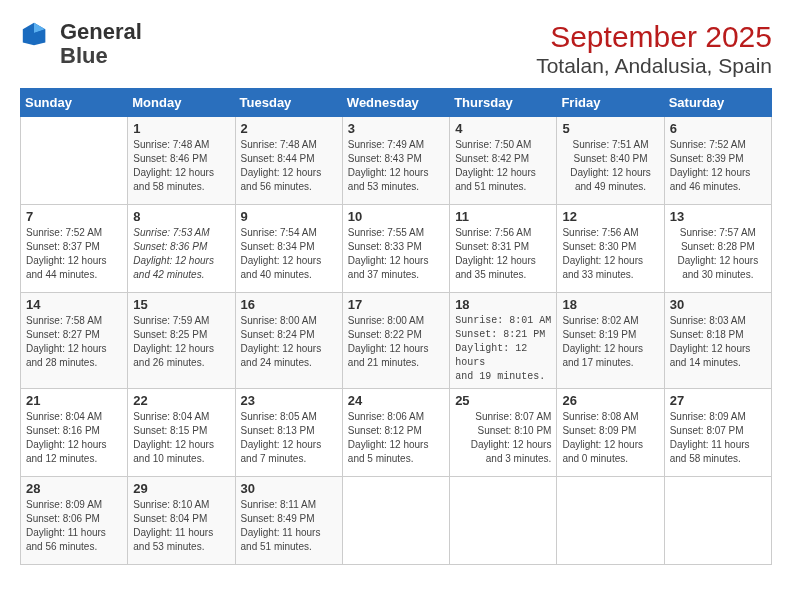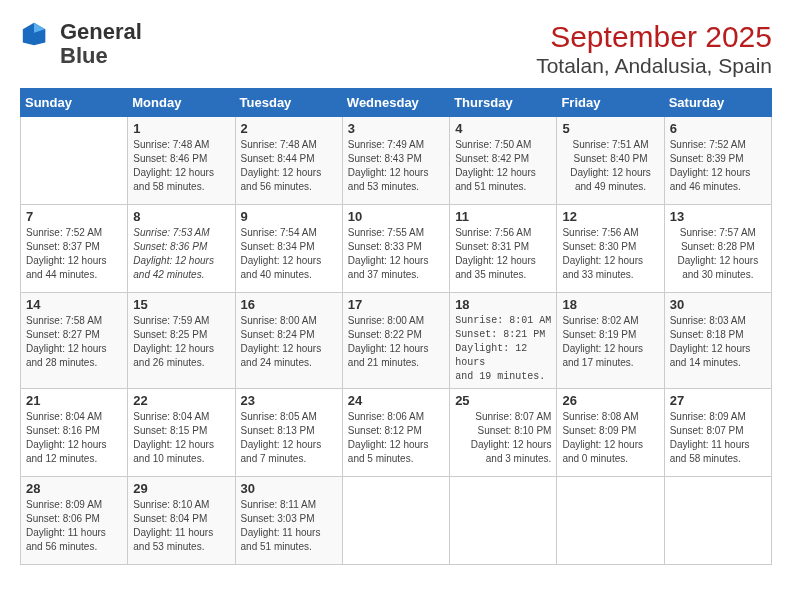--- a/index.html
+++ b/index.html
@@ -330,21 +330,21 @@
         <td>
           <span class="day-number">29</span>
           <div class="day-info" style="white-space: pre-line;">Sunrise: 8:10 AM
 Sunset: 8:04 PM
 Daylight: 11 hours
 and 53 minutes.</div>
         </td>
         <td>
           <span class="day-number">30</span>
           <div class="day-info" style="white-space: pre-line;">Sunrise: 8:11 AM
-Sunset: 3:03 PM
+Sunset: 8:49 PM
 Daylight: 11 hours
 and 51 minutes.</div>
         </td>
         <td class="empty-cell"></td>
         <td class="empty-cell"></td>
         <td class="empty-cell"></td>
         <td class="empty-cell"></td>
       </tr>
     </tbody>
 </table>

